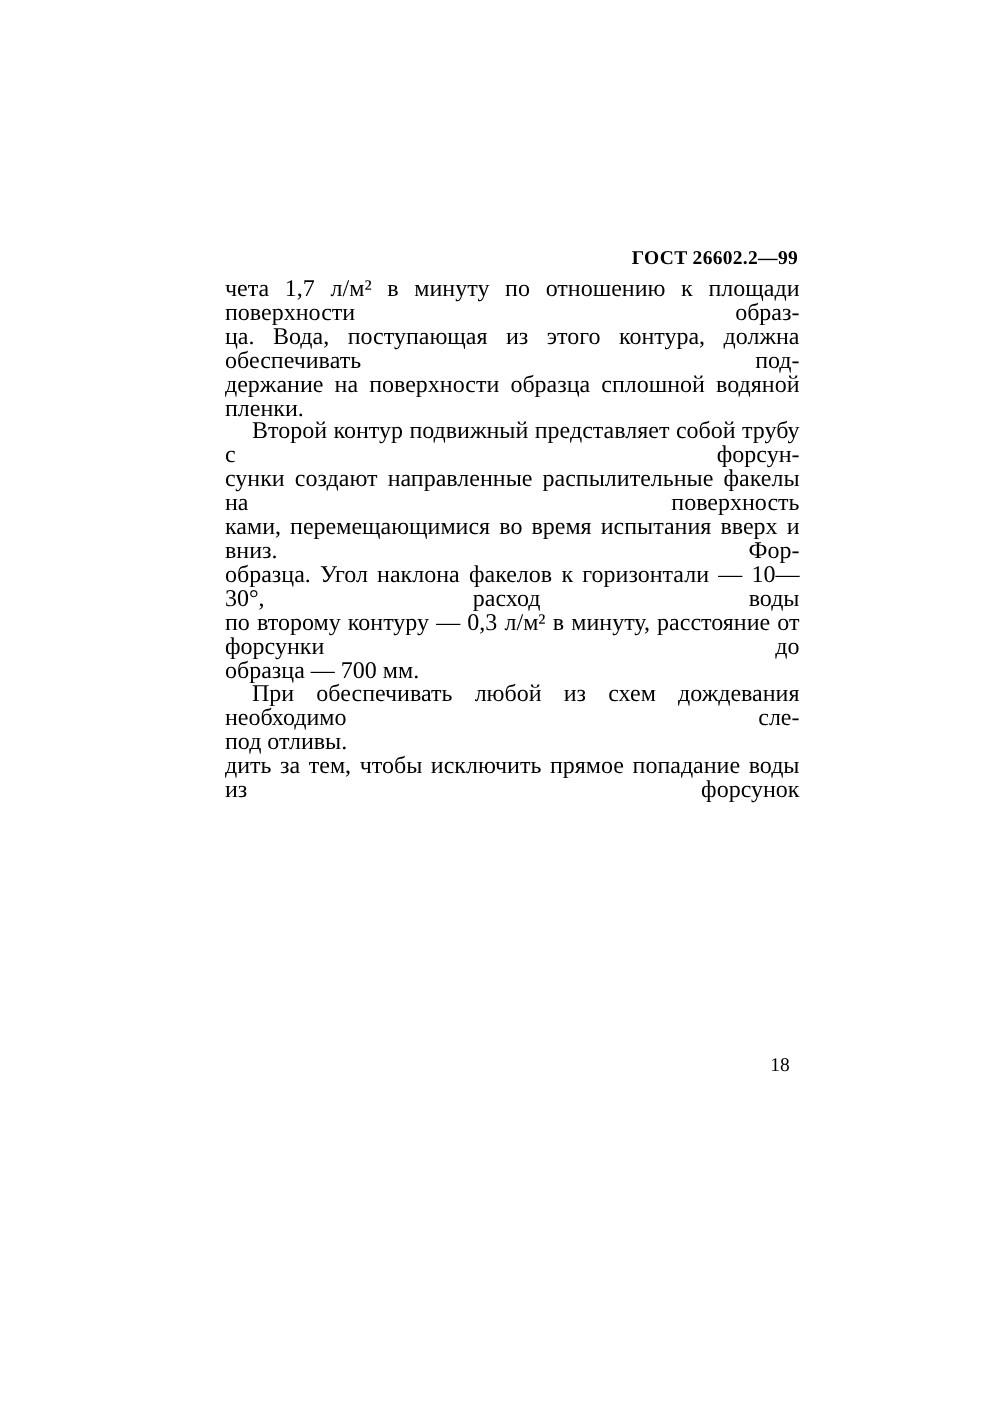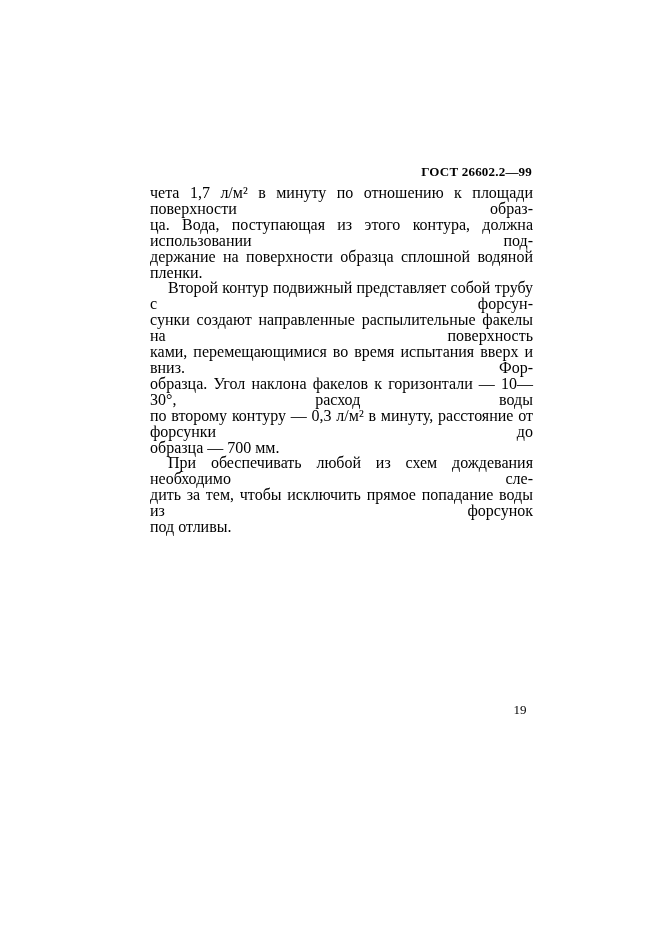--- a/index.html
+++ b/index.html
@@ -55,27 +55,27 @@
   }
 </style>
 </head>
 <body>
 
 <div class="page">
   <div class="doc-header">ГОСТ 26602.2—99</div>
 
   <div class="body-text" id="body-text">
       <div class="line">чета 1,7 л/м² в минуту по отношению к площади поверхности образ-</div>
-      <div class="line">ца. Вода, поступающая из этого контура, должна использовании под-</div>
+      <div class="line">ца. Вода, поступающая из этого контура, должна обеспечивать под-</div>
       <div class="line last">держание на поверхности образца сплошной водяной пленки.</div>
       <div class="line indent">Второй контур подвижный представляет собой трубу с форсун-</div>
       <div class="line">сунки создают направленные распылительные факелы на поверхность</div>
       <div class="line">ками, перемещающимися во время испытания вверх и вниз. Фор-</div>
       <div class="line">образца. Угол наклона факелов к горизонтали — 10—30°, расход воды</div>
       <div class="line">по второму контуру — 0,3 л/м² в минуту, расстояние от форсунки до</div>
       <div class="line last">образца — 700 мм.</div>
       <div class="line indent">При обеспечивать любой из схем дождевания необходимо сле-</div>
+      <div class="line last">под отливы.</div>
       <div class="line">дить за тем, чтобы исключить прямое попадание воды из форсунок</div>
-      <div class="line last">под отливы.</div>
     </div>
 
-  <div class="page-number">19</div>
+  <div class="page-number">18</div>
 </div>
 
 </body></html>

